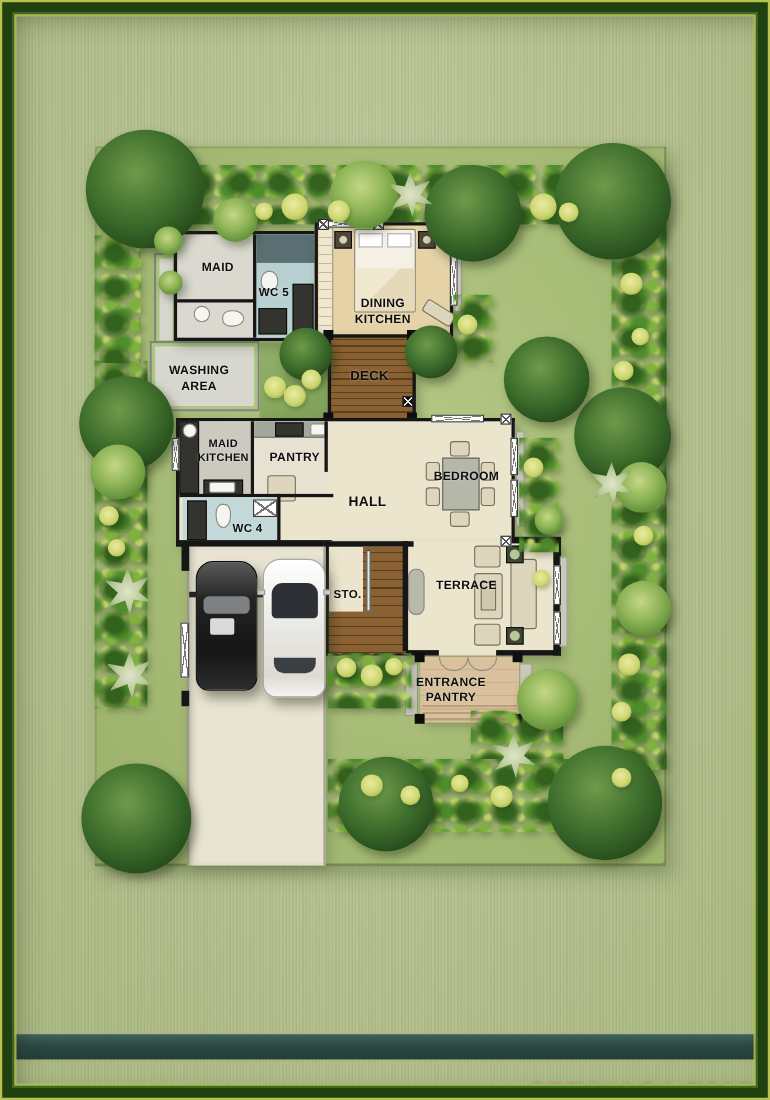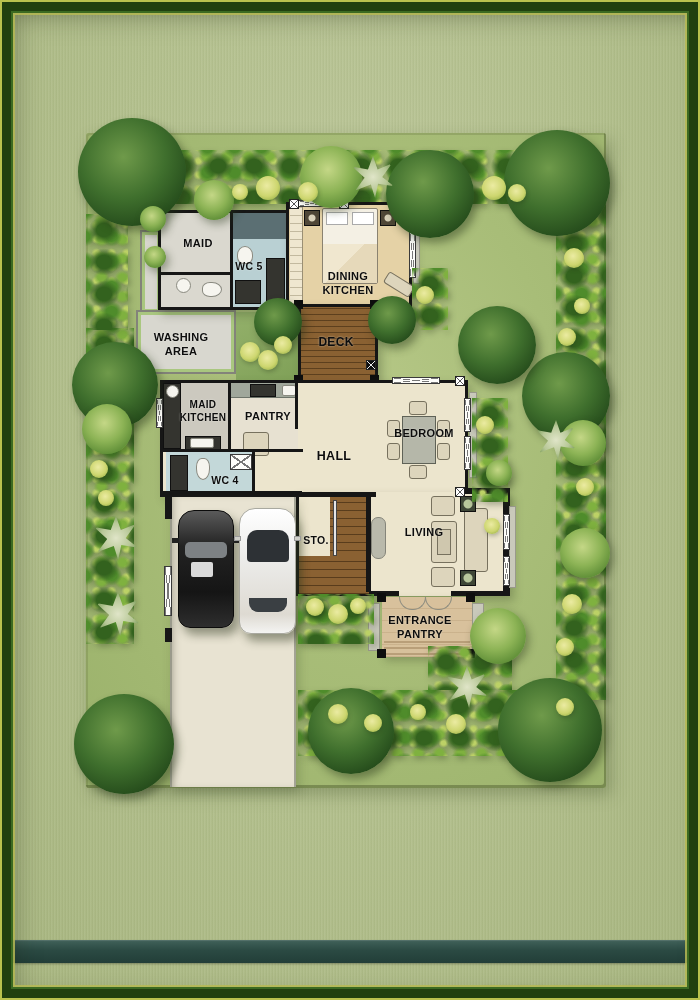--- a/index.html
+++ b/index.html
@@ -244,23 +244,23 @@
     <div class="rlabel" style="left:424px;top:434px">
         <span class="ln">BEDROOM</span>
       </div>
     <div class="rlabel" style="left:225px;top:481px;font-size:10.5px">
         <span class="ln">WC 4</span>
       </div>
     <div class="rlabel" style="left:316px;top:541px;font-size:10.5px">
         <span class="ln">STO.</span>
       </div>
     <div class="rlabel" style="left:424px;top:533px">
-        <span class="ln">LIVING</span>
-      </div>
-    <div class="rlabel" style="left:420px;top:628px">
+        <span class="ln">TERRACE</span>
+      </div>
+    <div class="rlabel" style="left:410px;top:628px">
         <span class="ln">ENTRANCE</span>
         <span class="ln">PANTRY</span>
       </div>
   </div>
 
   <div class="abs" style="inset:0;z-index:6;pointer-events:none">
 
     <div class="abs hedge" style="left:472px;top:398px;width:36px;height:104px"></div>
     <div class="abs hedge" style="left:298px;top:594px;width:76px;height:50px"></div>
     <div class="abs hedge" style="left:428px;top:646px;width:84px;height:44px"></div>

